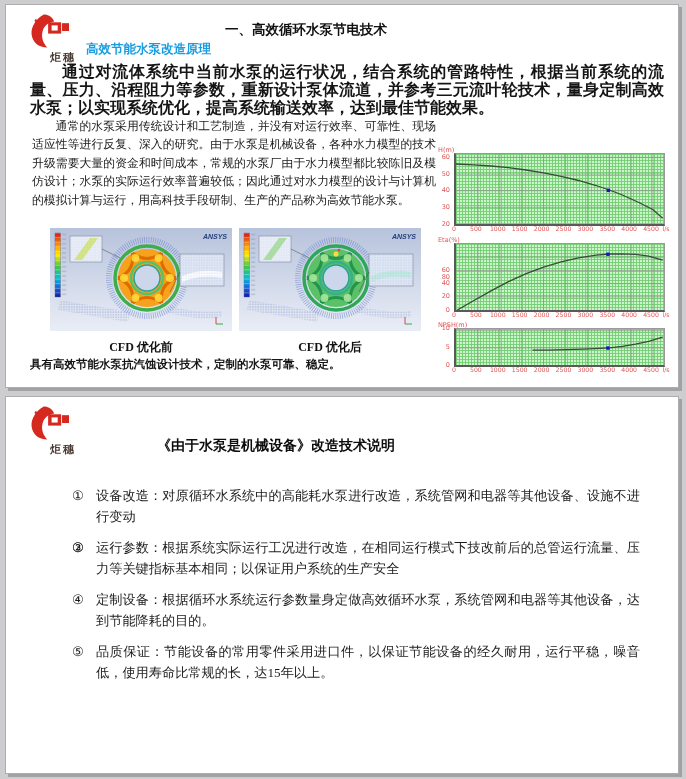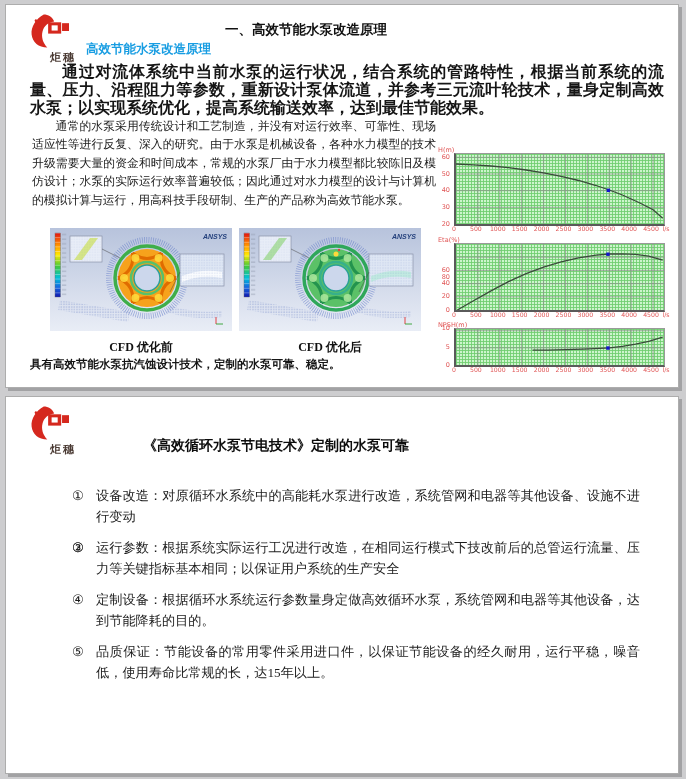--- a/index.html
+++ b/index.html
@@ -64,21 +64,21 @@
       <svg viewBox="0 0 46 40">
         <path d="M17 1 C8 6 2 15 3 24 C4 33 11 39 21 39 C16 34 14 27 15.5 21 C17 14 22 10 29 9 C27 4 22 1 17 1 Z" fill="#d5281e"></path>
         <path d="M8 8 L13 14" stroke="#d5281e" stroke-width="3" stroke-linecap="round"></path>
         <rect x="22" y="10" width="15" height="13" fill="#d5281e"></rect>
         <rect x="26" y="13.5" width="7" height="6" fill="#ffffff"></rect>
         <rect x="38" y="11" width="8" height="9" fill="#d5281e"></rect>
       </svg>
       <div class="logo-text">炬穗</div>
     </div>
 
-    <h1 class="p1-title">一、高效节能水泵改造原理</h1>
+    <h1 class="p1-title">一、高效循环水泵节电技术</h1>
     <h2 class="p1-subtitle">高效节能水泵改造原理</h2>
     <p class="para1">通过对流体系统中当前水泵的运行状况，结合系统的管路特性，根据当前系统的流量、压力、沿程阻力等参数，重新设计泵体流道，并参考三元流叶轮技术，量身定制高效水泵；以实现系统优化，提高系统输送效率，达到最佳节能效果。</p>
     <p class="para2">通常的水泵采用传统设计和工艺制造，并没有对运行效率、可靠性、现场适应性等进行反复、深入的研究。由于水泵是机械设备，各种水力模型的技术升级需要大量的资金和时间成本，常规的水泵厂由于水力模型都比较陈旧及模仿设计；水泵的实际运行效率普遍较低；因此通过对水力模型的设计与计算机的模拟计算与运行，用高科技手段研制、生产的产品称为高效节能水泵。</p>
 
     <div class="cfd-fig cfd-before">
       <svg viewBox="0 0 182 103" width="182" height="103">
         <defs>
           <linearGradient id="bgB" x1="0" y1="0" x2="0" y2="1">
             <stop offset="0" stop-color="#b7c3dc"></stop>
               <stop offset="1" stop-color="#e9edf6"></stop>
@@ -353,21 +353,21 @@
       <svg viewBox="0 0 46 40">
         <path d="M17 1 C8 6 2 15 3 24 C4 33 11 39 21 39 C16 34 14 27 15.5 21 C17 14 22 10 29 9 C27 4 22 1 17 1 Z" fill="#d5281e"></path>
         <path d="M8 8 L13 14" stroke="#d5281e" stroke-width="3" stroke-linecap="round"></path>
         <rect x="22" y="10" width="15" height="13" fill="#d5281e"></rect>
         <rect x="26" y="13.5" width="7" height="6" fill="#ffffff"></rect>
         <rect x="38" y="11" width="8" height="9" fill="#d5281e"></rect>
       </svg>
       <div class="logo-text">炬穗</div>
     </div>
 
-    <h1 class="p2-title">《高效循环水泵节电技术》定制的水泵可靠</h1>
+    <h1 class="p2-title">《由于水泵是机械设备》改造技术说明</h1>
     <div class="items">
         <div class="item"><span class="num">①</span><span>设备改造：对原循环水系统中的高能耗水泵进行改造，系统管网和电器等其他设备、设施不进行变动</span></div>
         <div class="item"><span class="num">②</span></div>
         <div class="item"><span class="num">③</span><span>运行参数：根据系统实际运行工况进行改造，在相同运行模式下技改前后的总管运行流量、压力等关键指标基本相同；以保证用户系统的生产安全</span></div>
         <div class="item"><span class="num">④</span><span>定制设备：根据循环水系统运行参数量身定做高效循环水泵，系统管网和电器等其他设备，达到节能降耗的目的。</span></div>
         <div class="item"><span class="num">⑤</span><span>品质保证：节能设备的常用零件采用进口件，以保证节能设备的经久耐用，运行平稳，噪音低，使用寿命比常规的长，达15年以上。</span></div>
       </div>
   </section>
 
 </div>

